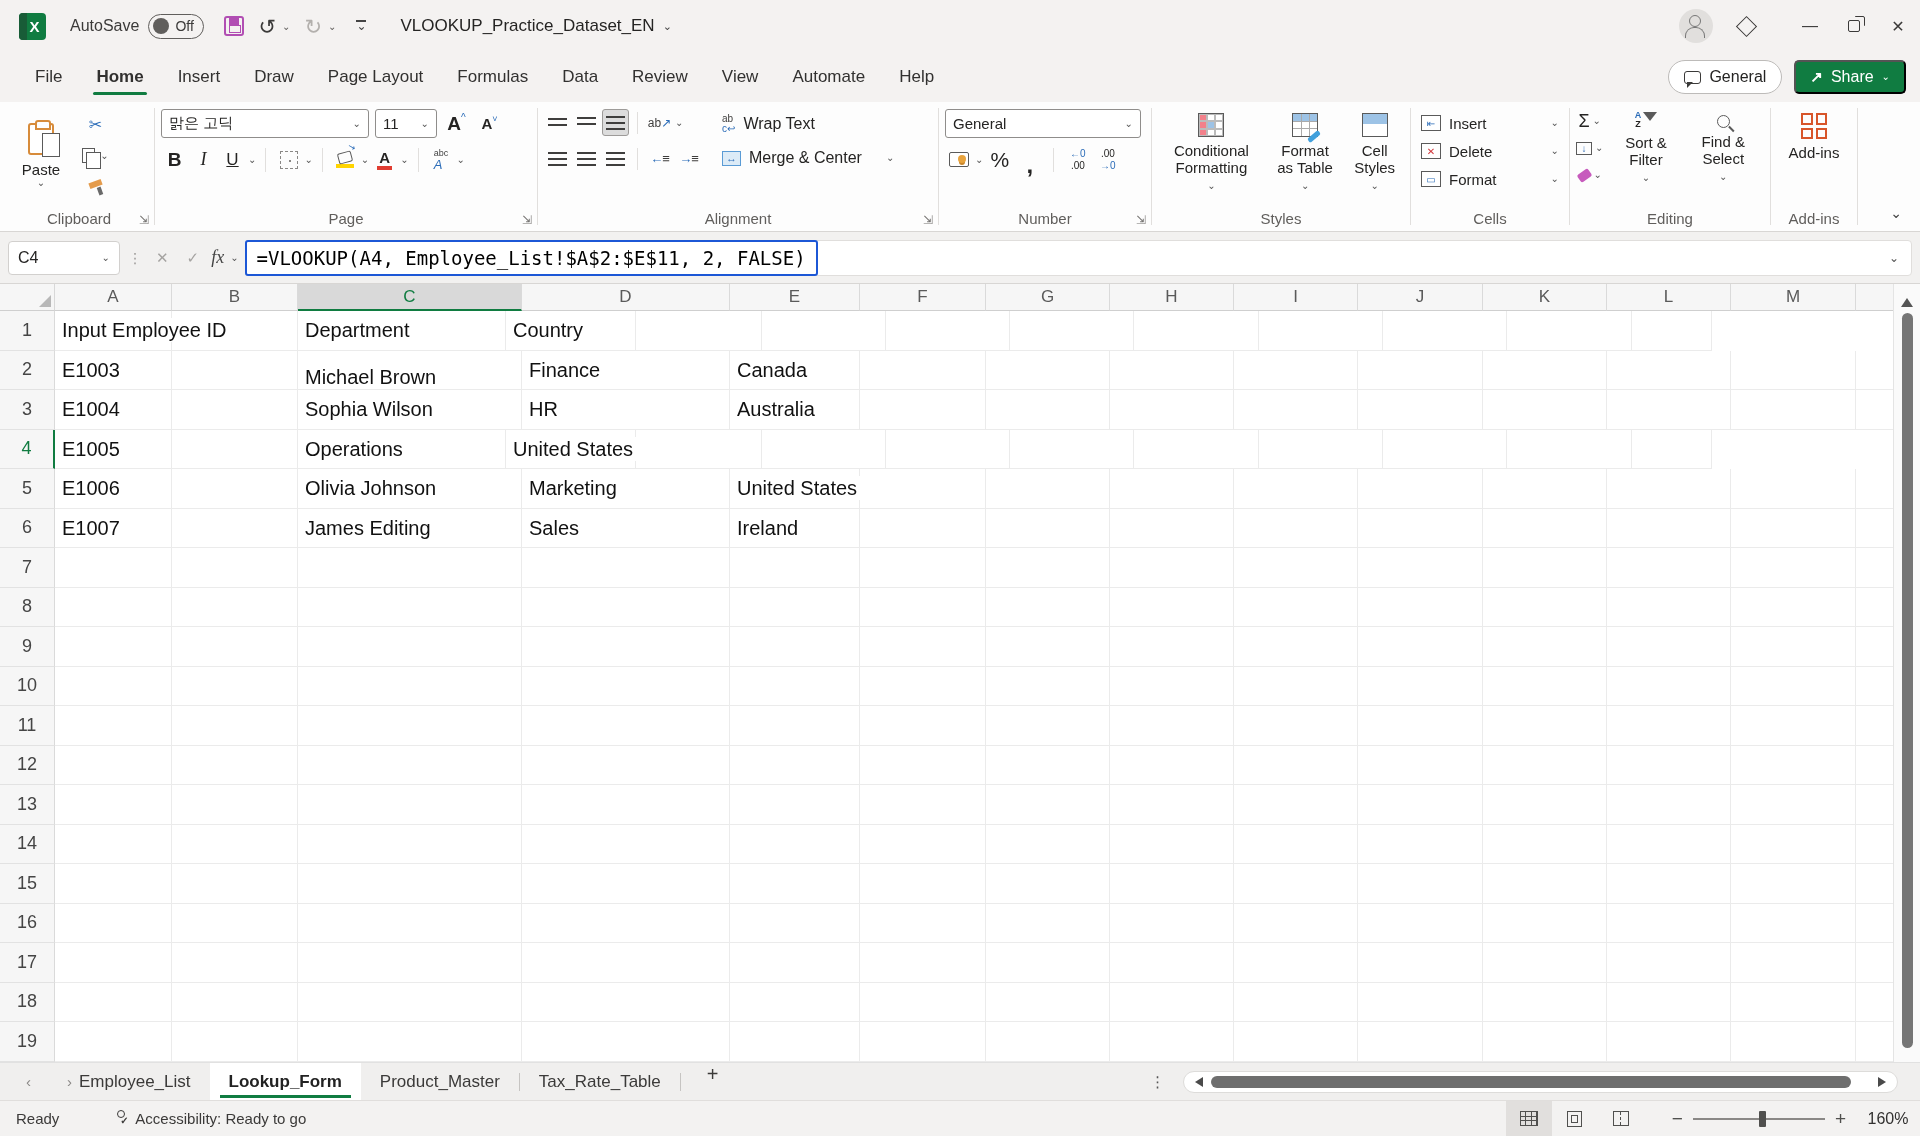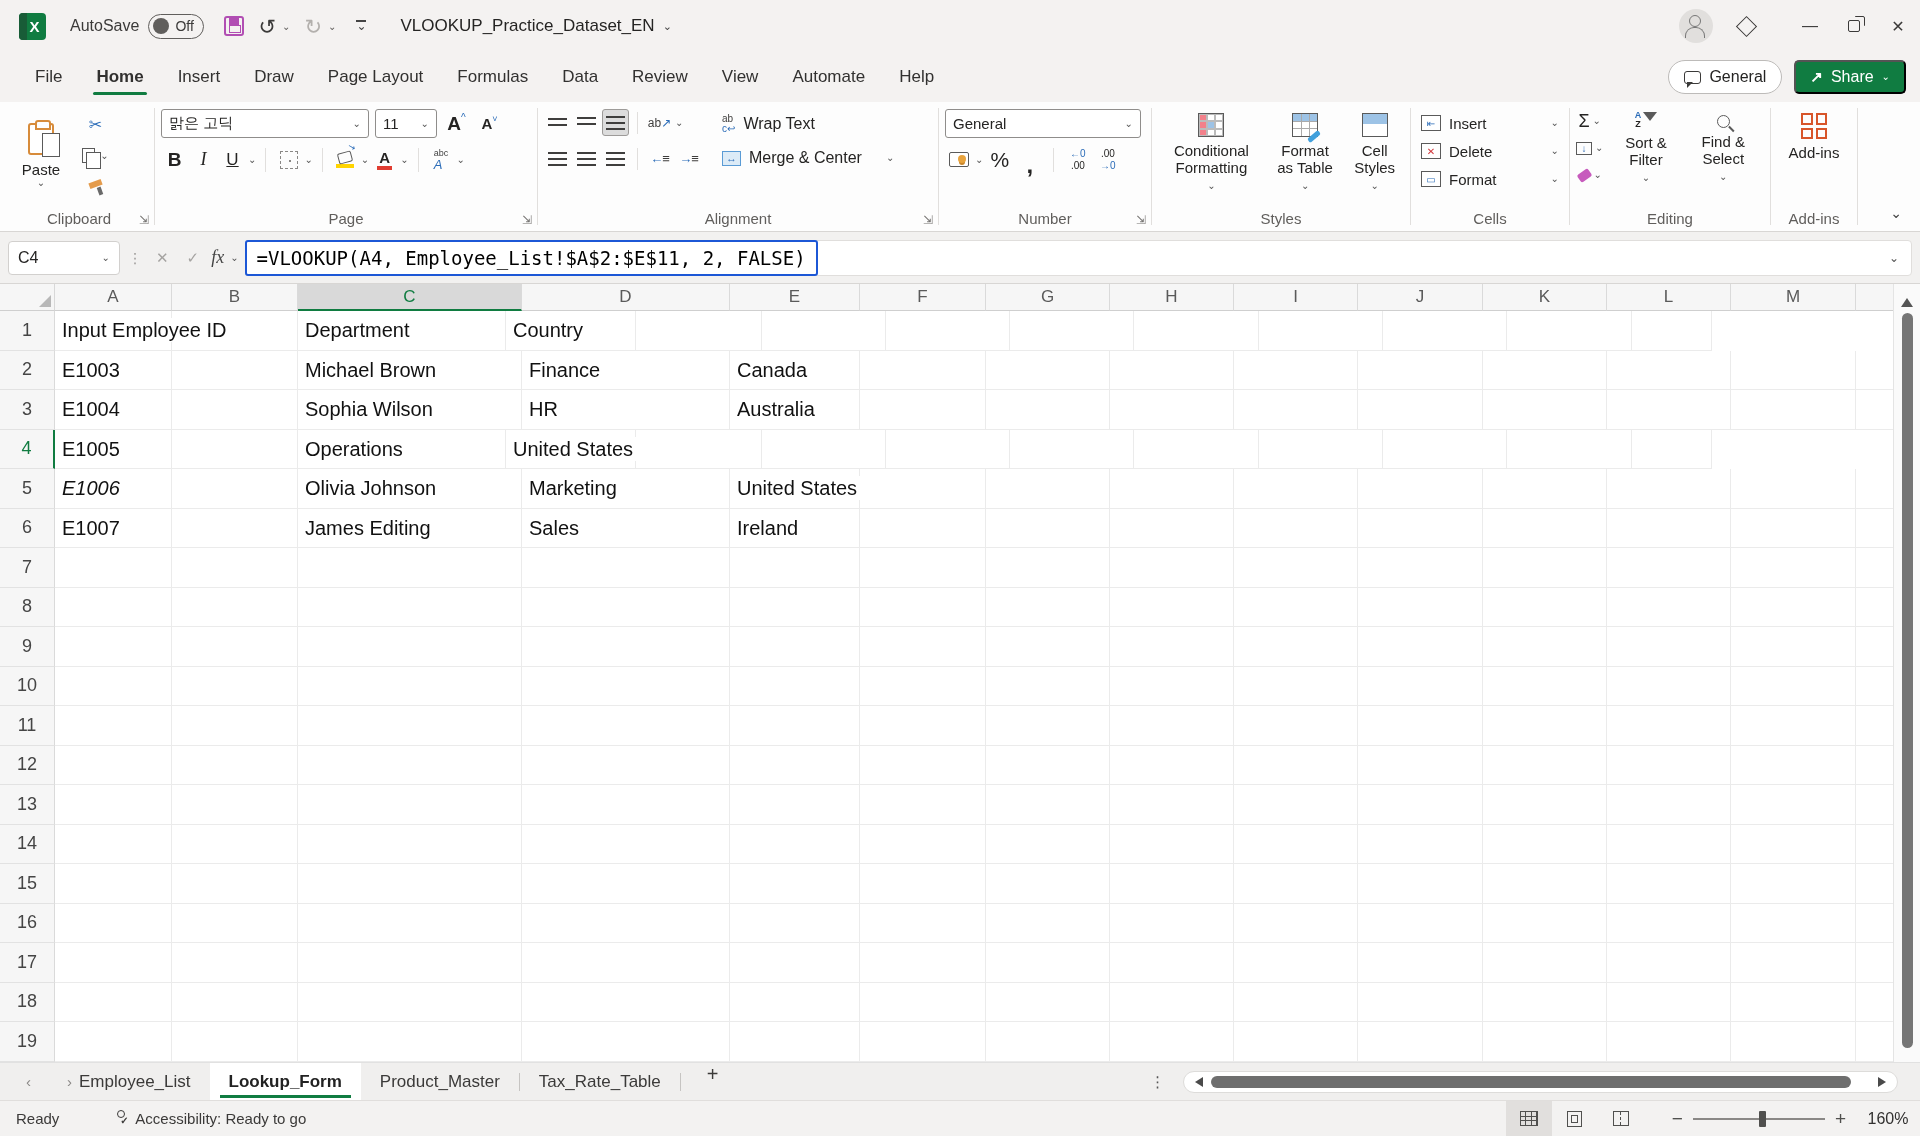--- a/index.html
+++ b/index.html
@@ -593,21 +593,21 @@
           <div class="cell" style="width: 124px;"></div>
           <div class="cell" style="width: 125px;"></div>
           <div class="cell" style="width: 80px;"></div>
         </div>
         <div class="grow">
           <div class="rowh">2</div>
           <div class="cell" style="width: 117px;">
             <span>E1003</span>
           </div>
           <div class="cell" style="width: 126px;"></div>
-          <div class="cell" style="width: 224px;">
+          <div class="cell" style="width: 224px; align-items: flex-end;">
             <span>Michael Brown</span>
           </div>
           <div class="cell" style="width: 208px;">
             <span>Finance</span>
           </div>
           <div class="cell" style="width: 130px;">
             <span>Canada</span>
           </div>
           <div class="cell" style="width: 126px;"></div>
           <div class="cell" style="width: 124px;"></div>
@@ -661,21 +661,21 @@
           <div class="cell" style="width: 124px;"></div>
           <div class="cell" style="width: 124px;"></div>
           <div class="cell" style="width: 125px;"></div>
           <div class="cell" style="width: 124px;"></div>
           <div class="cell" style="width: 124px;"></div>
           <div class="cell" style="width: 125px;"></div>
           <div class="cell" style="width: 80px;"></div>
         </div>
         <div class="grow">
           <div class="rowh">5</div>
-          <div class="cell" style="width: 117px; font-style: italic;">
+          <div class="cell" style="width: 117px;">
             <span>E1006</span>
           </div>
           <div class="cell" style="width: 126px;"></div>
           <div class="cell" style="width: 224px;">
             <span>Olivia Johnson</span>
           </div>
           <div class="cell" style="width: 208px;">
             <span>Marketing</span>
           </div>
           <div class="cell" style="width: 130px;">

